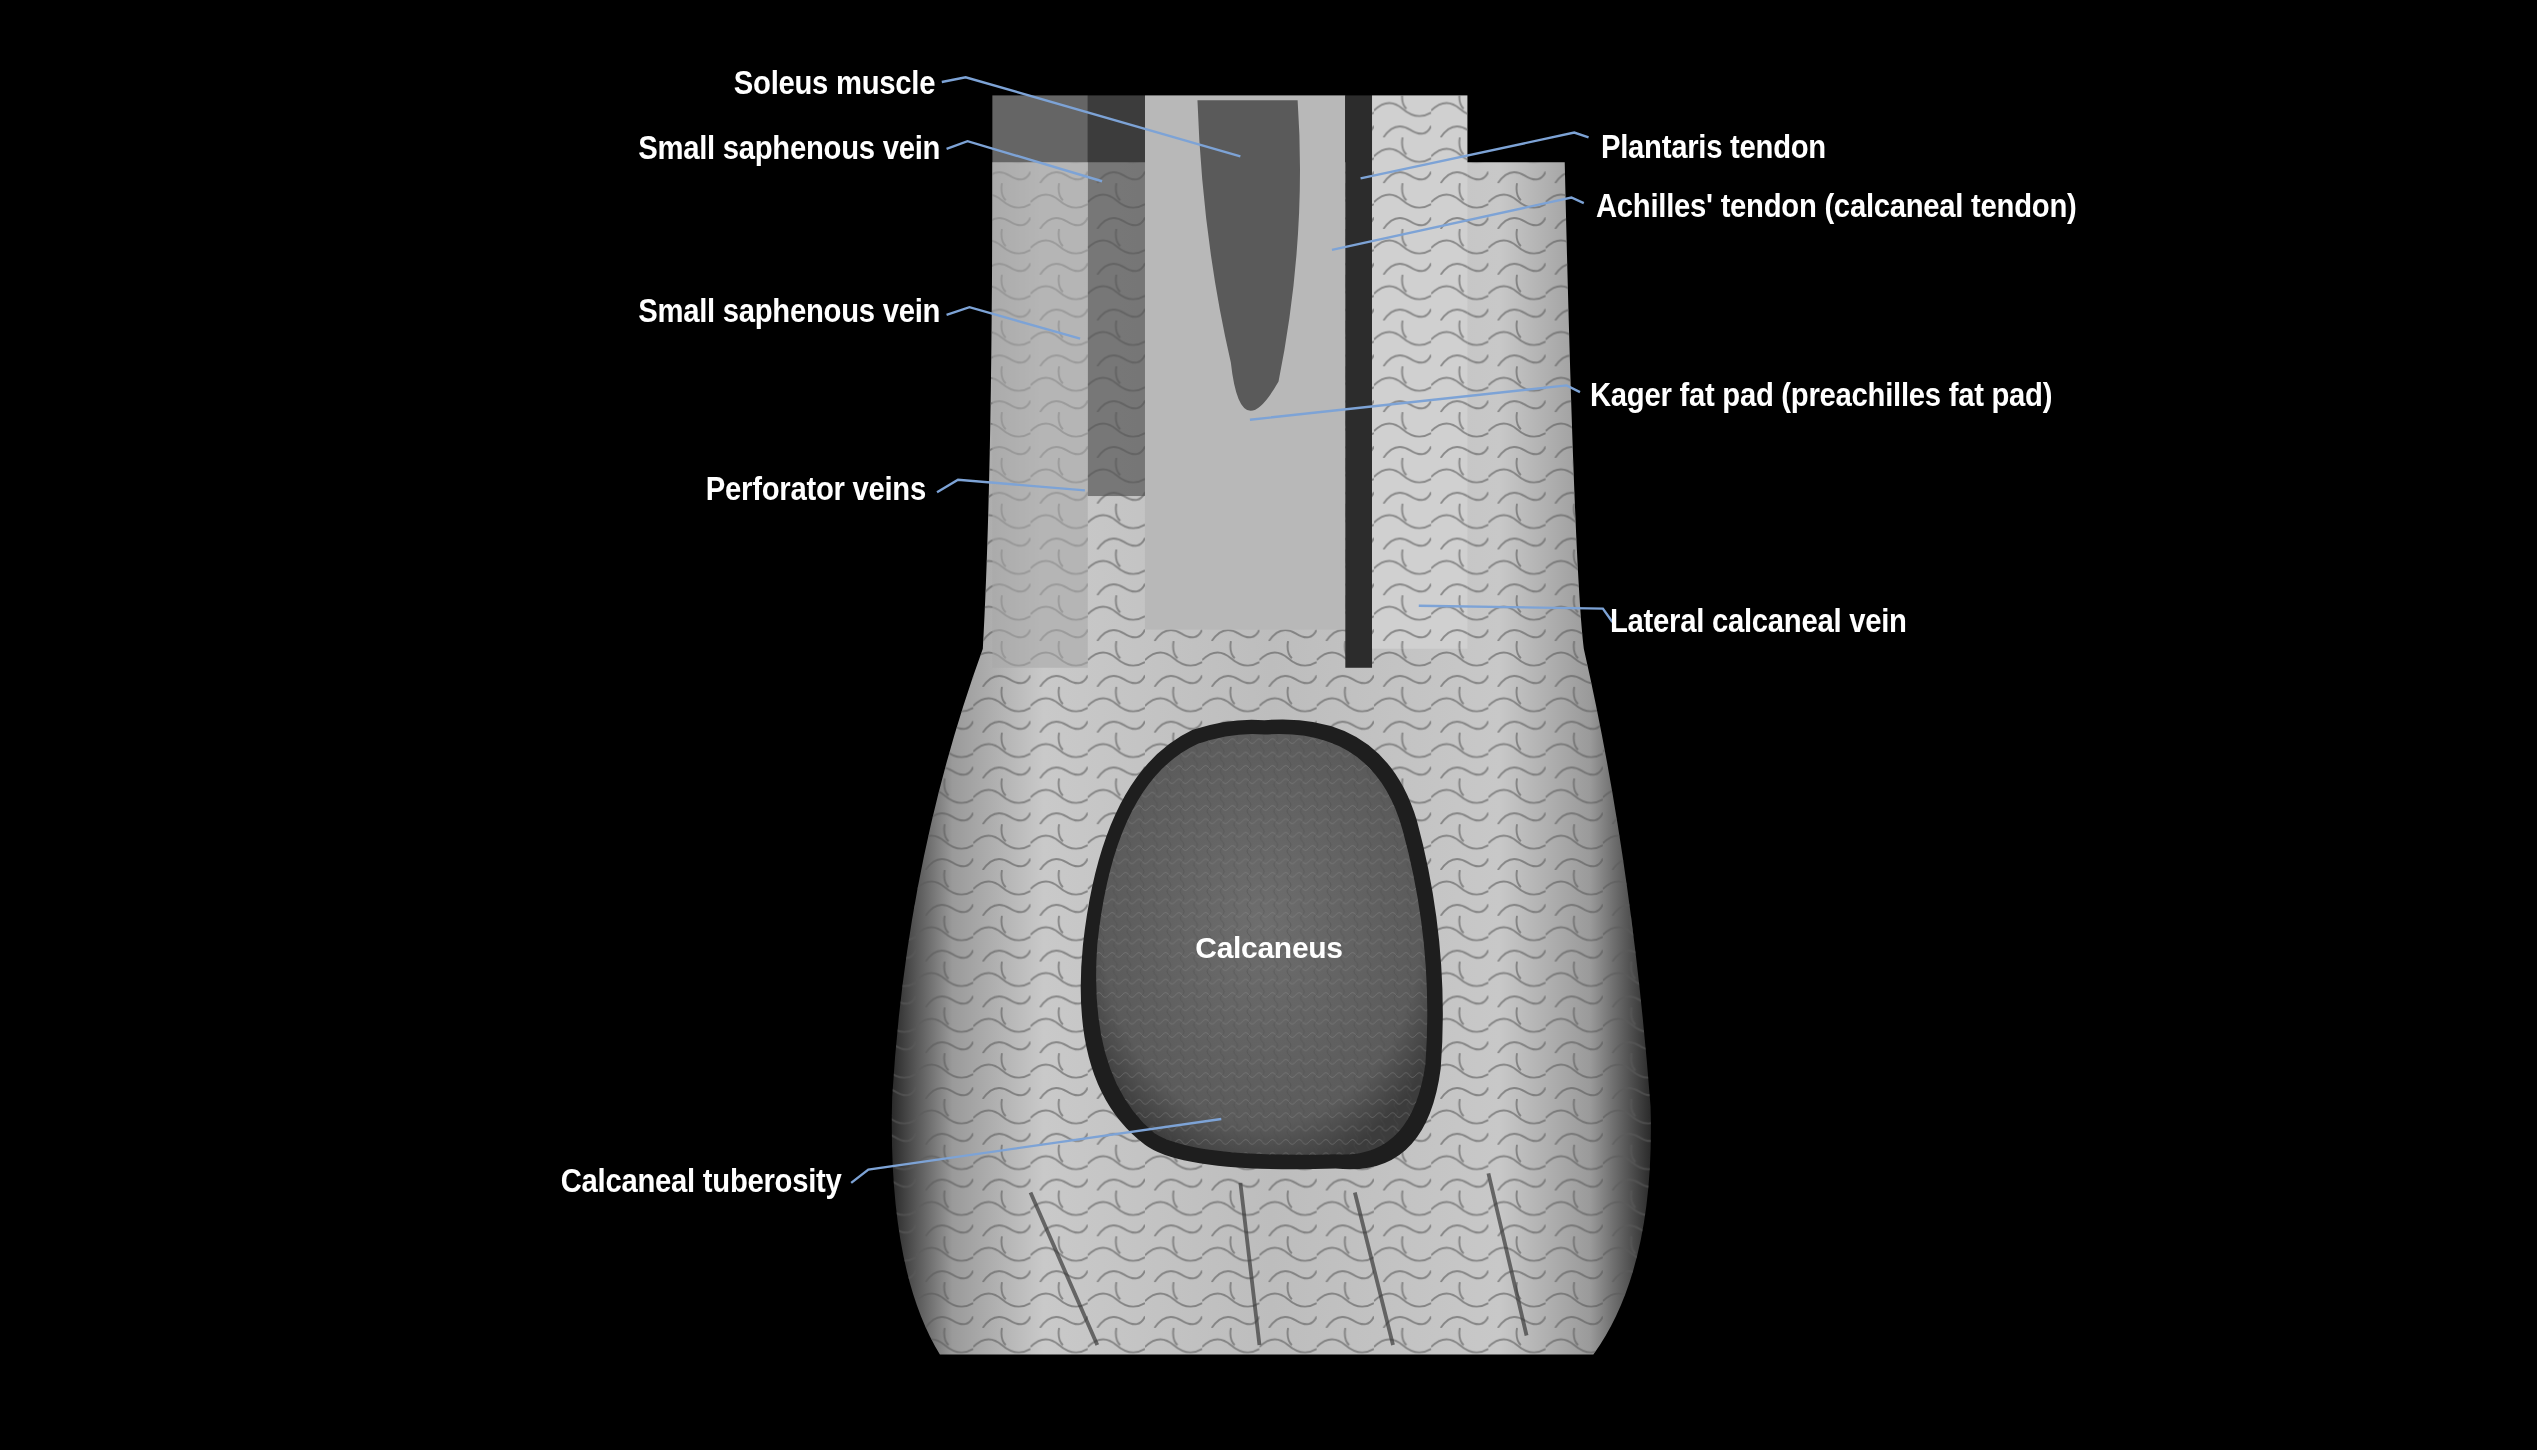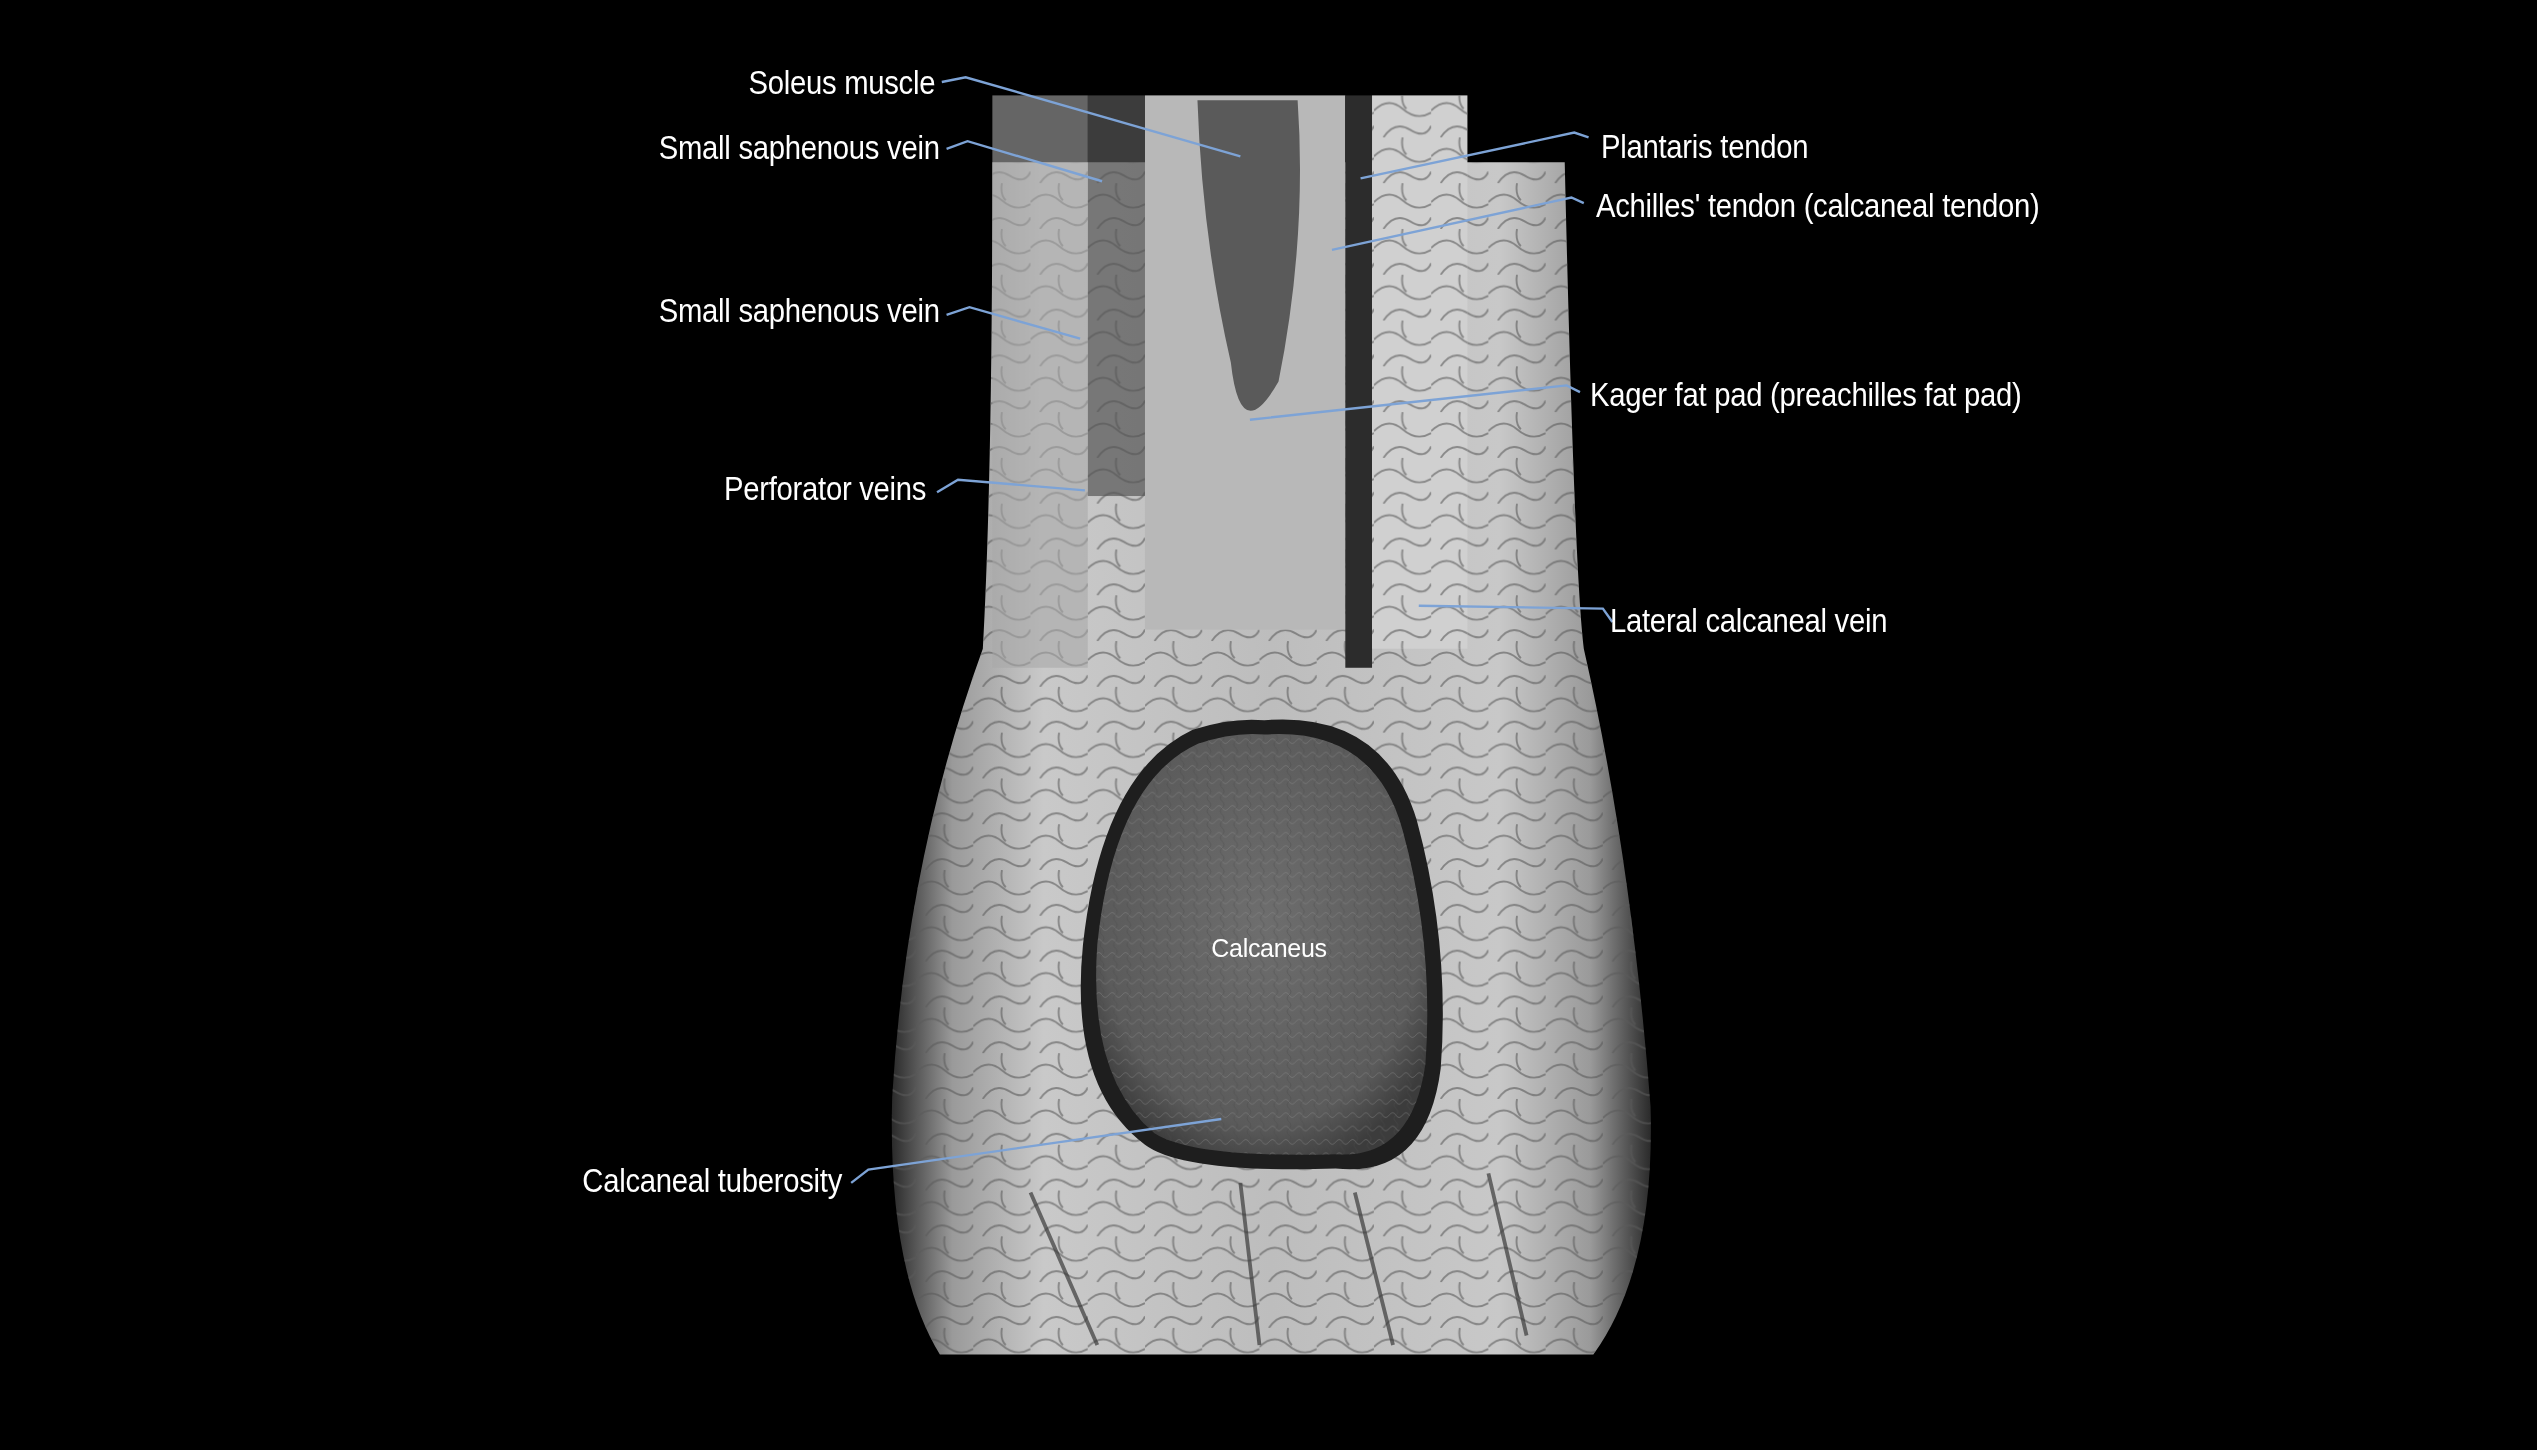--- a/index.html
+++ b/index.html
@@ -1,22 +1,22 @@
 <!DOCTYPE html>
 <html><head>
 <meta charset="utf-8">
 <style>
   html, body { margin:0; padding:0; background:#000; }
   body { width:2538px; height:1450px; position:relative; overflow:hidden; font-family:"Liberation Sans", sans-serif; }
-  #stage { position:absolute; left:0; top:0; width:2538px; height:1450px; background:#000; }
+  #stage { position:absolute; left:0; top:0; width:2538px; height:1450px; background:#000;font-weight:bold; }
   #mri { position:absolute; left:0; top:0; }
   .lbl { position:absolute; color:#ffffff; font-size:34px; line-height:38px; white-space:nowrap; letter-spacing:-0.3px; transform:scaleX(0.86); }
   .lbl.left { transform-origin:right center; text-align:right; }
   .lbl.right { transform-origin:left center; text-align:left; }
-  .lbl.center { font-size:25px; line-height:30.5px; transform:translateX(-50%); }
+  .lbl.center { font-size:30px; line-height:30.5px; transform:translateX(-50%); }
   #leaders { position:absolute; left:0; top:0; }
 </style>
 </head>
 <body>
 
 <div id="stage">
 
   <svg id="mri" width="2538" height="1450" viewBox="0 0 2660 1520">
     <defs>
       <linearGradient id="softTissue" x1="0" x2="1" y1="0" y2="0">

